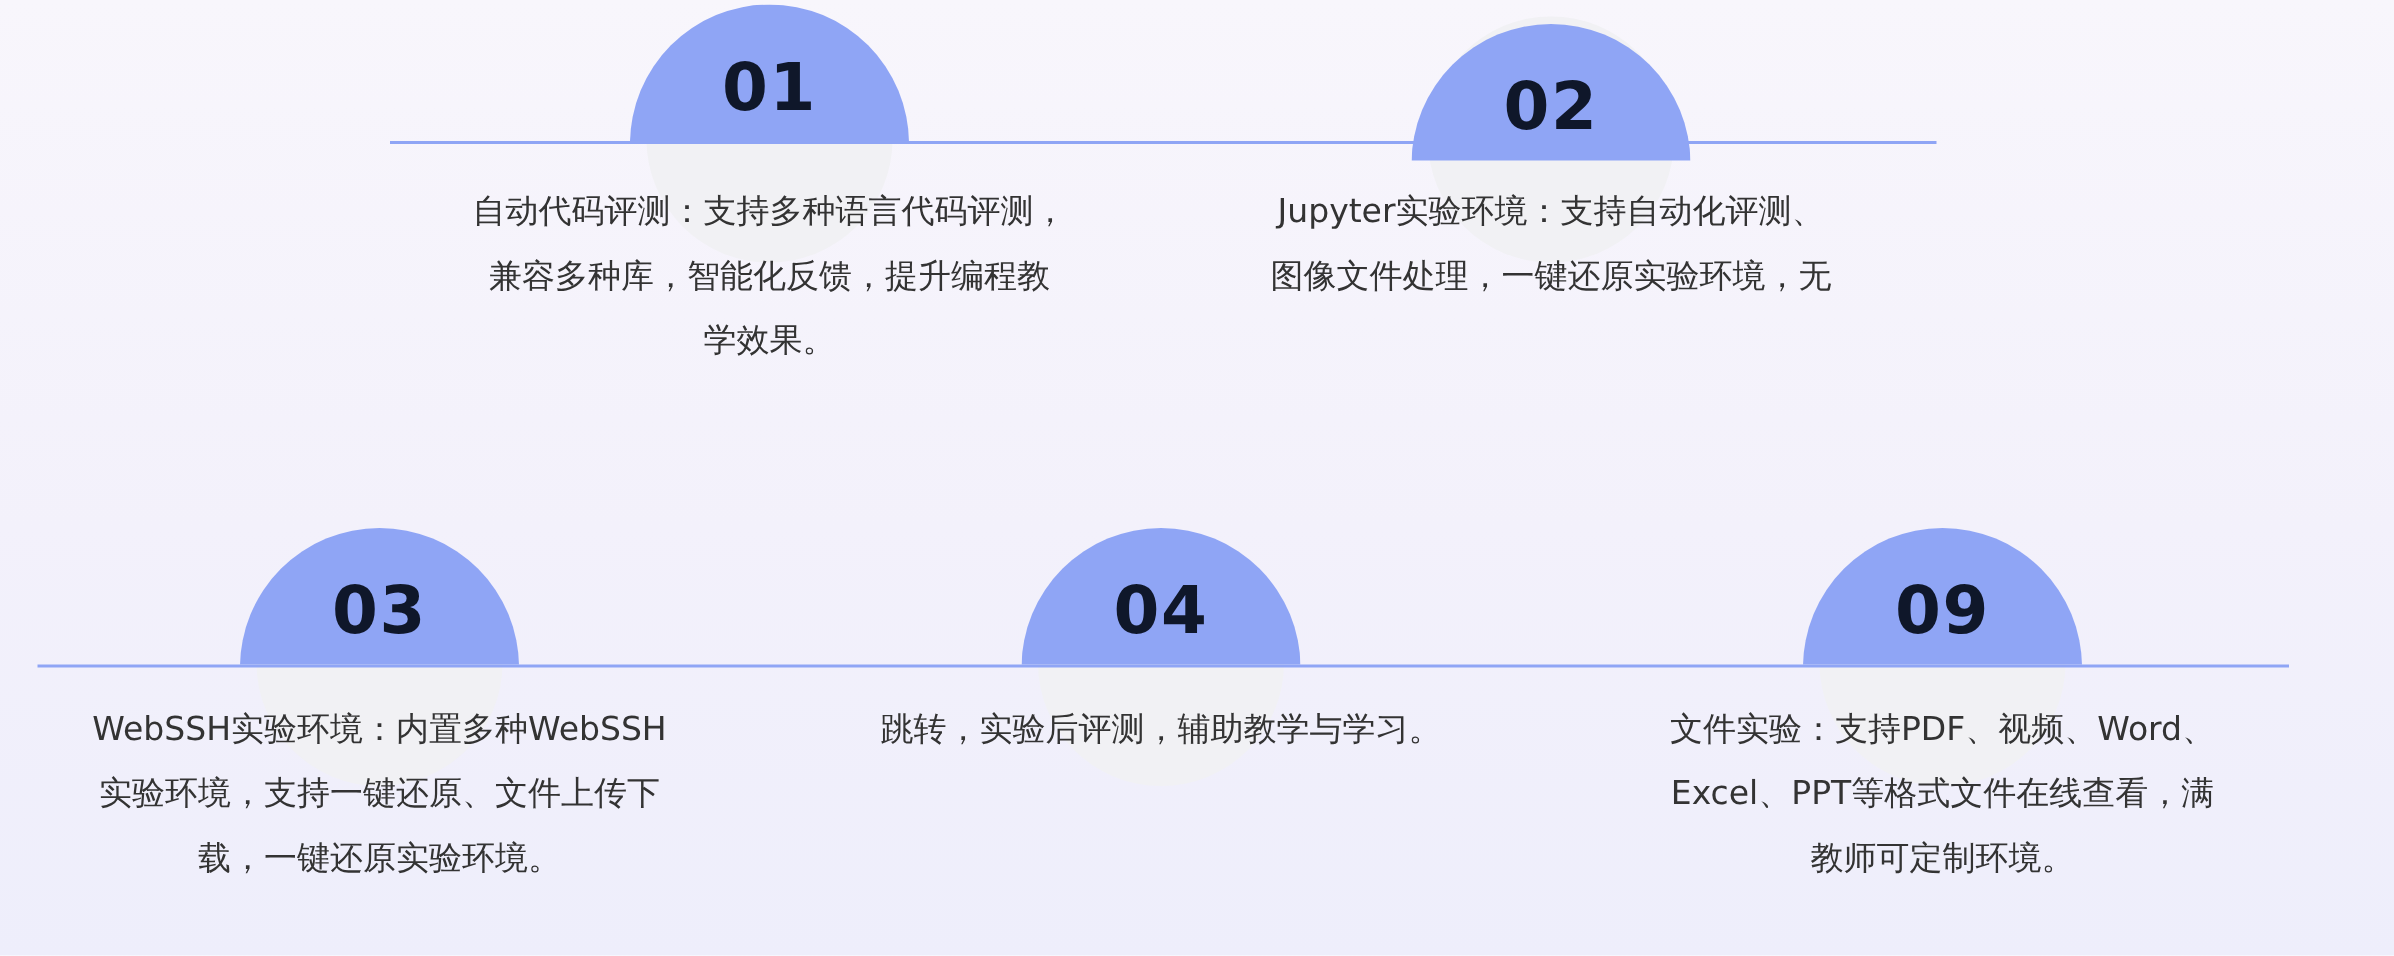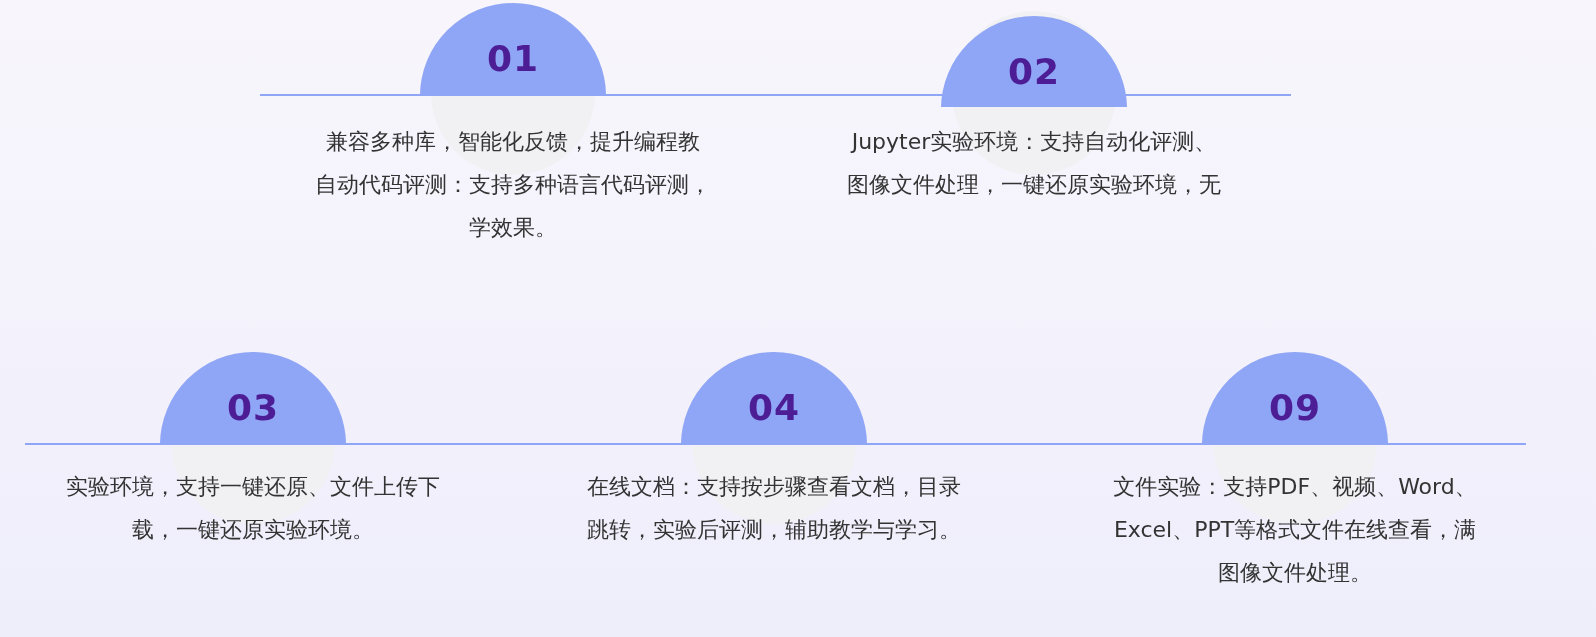--- a/index.html
+++ b/index.html
@@ -42,24 +42,24 @@
       border-radius: 50%;
       background: #8fa5f5;
       position: relative;
     }
     .badge-num {
       position: absolute;
       left: 0;
       right: 0;
       top: 28px;
       text-align: center;
-      color: #4c1d95;
+      color: #0f172a;
       font-family: "DejaVu Sans", sans-serif;
       font-weight: bold;
-      font-size: 36px;
+      font-size: 44px;
       line-height: 56px;
       letter-spacing: 1px;
     }
     .shadow-circle {
       position: absolute;
       left: 50%;
       width: 164px;
       height: 164px;
       margin-left: -82px;
       border-radius: 50%;
@@ -89,22 +89,22 @@
 <div class="hline" style="left:25px; width:1501px; top:443px;"></div>
 
 <div class="feature" style="left:513px; top:3px; height:240px;">
   <div class="shadow-circle" style="top:8px;"></div>
   <div class="badge-wrap" style="top:0;">
     <div class="badge">
       <div class="badge-num">01</div>
     </div>
   </div>
   <div class="desc" style="top:117px;">
+    <span class="desc-line">自动代码评测：支持多种语言代码评测，</span>
     <span class="desc-line">兼容多种库，智能化反馈，提升编程教</span>
-    <span class="desc-line">自动代码评测：支持多种语言代码评测，</span>
     <span class="desc-line">学效果。</span>
   </div>
 </div>
 
 <div class="feature" style="left:1034px; top:3px; height:240px;">
   <div class="shadow-circle" style="top:8px;"></div>
   <div class="badge-wrap" style="top:13px;">
     <div class="badge">
       <div class="badge-num">02</div>
     </div>
@@ -116,43 +116,43 @@
 </div>
 
 <div class="feature" style="left:253px; top:352px; height:250px;">
   <div class="shadow-circle" style="top:8px;"></div>
   <div class="badge-wrap" style="top:0;">
     <div class="badge">
       <div class="badge-num">03</div>
     </div>
   </div>
   <div class="desc" style="top:113px;">
+    <span class="desc-line">WebSSH实验环境：内置多种WebSSH</span>
     <span class="desc-line">实验环境，支持一键还原、文件上传下</span>
     <span class="desc-line">载，一键还原实验环境。</span>
   </div>
 </div>
 
 <div class="feature" style="left:774px; top:352px; height:250px;">
   <div class="shadow-circle" style="top:8px;"></div>
   <div class="badge-wrap" style="top:0;">
     <div class="badge">
       <div class="badge-num">04</div>
     </div>
   </div>
   <div class="desc" style="top:113px;">
-    <span class="desc-line">在线文档：支持按步骤查看文档，目录</span>
     <span class="desc-line">跳转，实验后评测，辅助教学与学习。</span>
   </div>
 </div>
 
 <div class="feature" style="left:1295px; top:352px; height:250px;">
   <div class="shadow-circle" style="top:8px;"></div>
   <div class="badge-wrap" style="top:0;">
     <div class="badge">
       <div class="badge-num">09</div>
     </div>
   </div>
   <div class="desc" style="top:113px;">
     <span class="desc-line">文件实验：支持PDF、视频、Word、</span>
     <span class="desc-line">Excel、PPT等格式文件在线查看，满</span>
-    <span class="desc-line">图像文件处理。</span>
+    <span class="desc-line">教师可定制环境。</span>
   </div>
 </div>
 
 </body></html>

